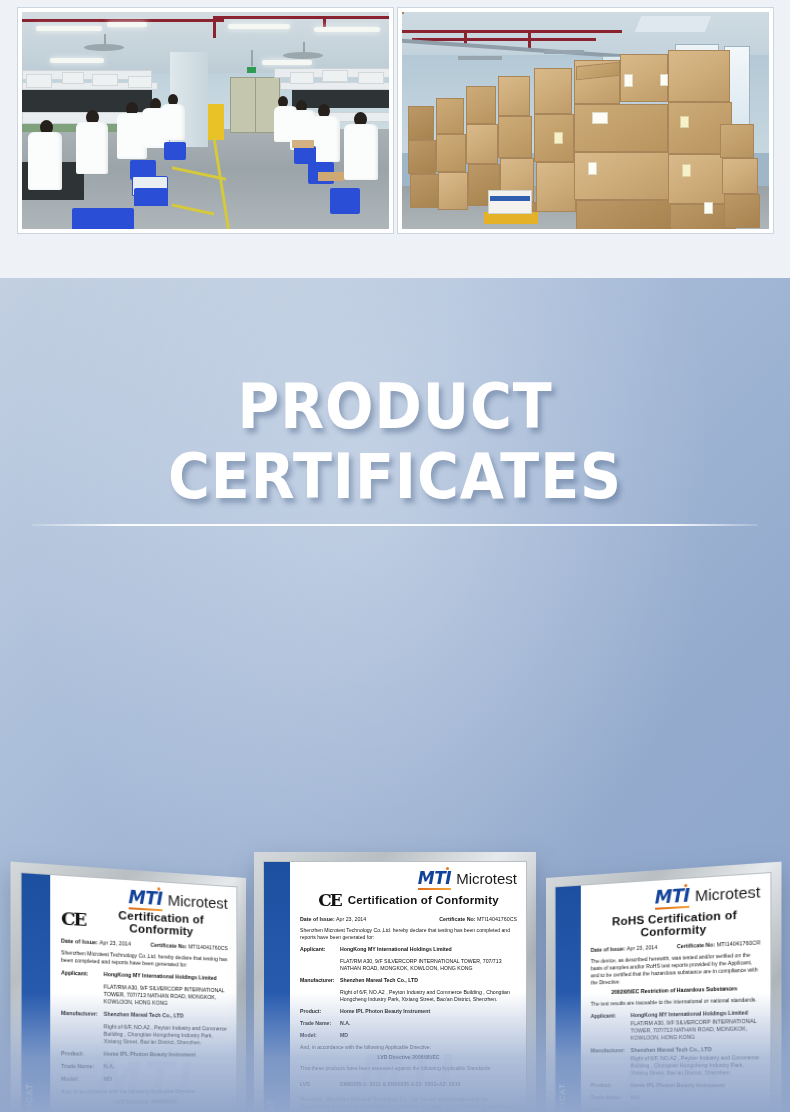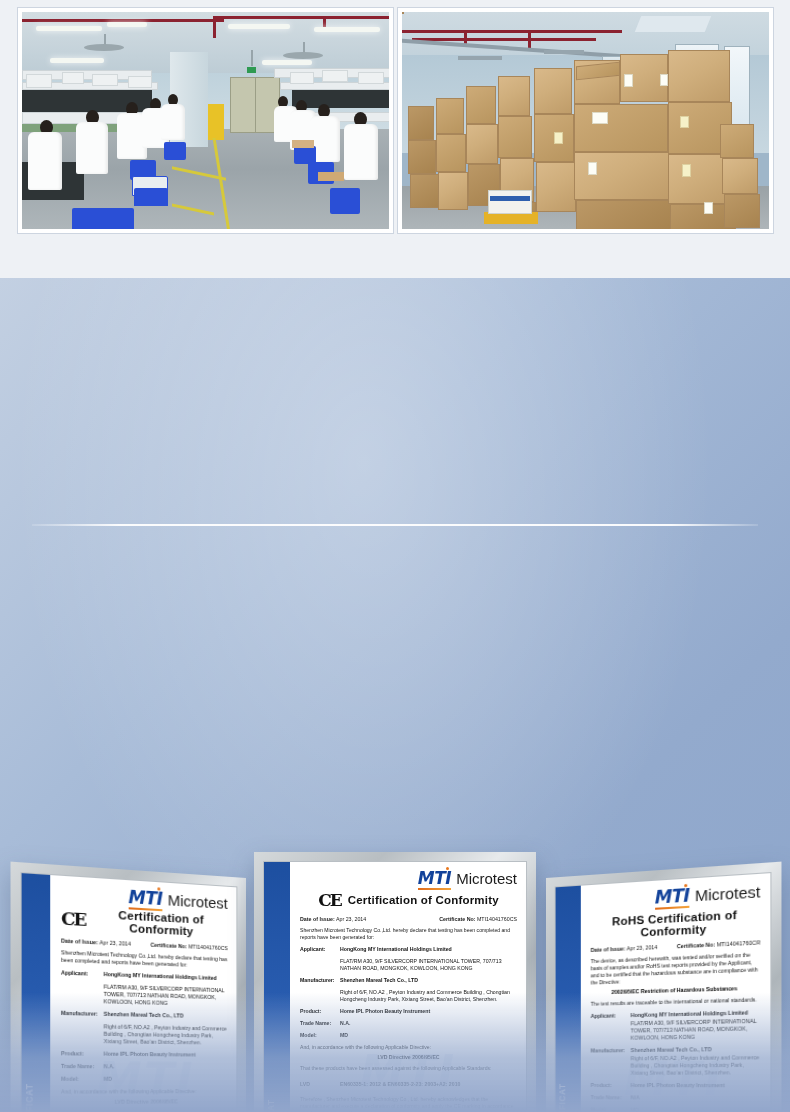--- a/index.html
+++ b/index.html
@@ -340,20 +340,24 @@
       <div class="w-pallet" style="left:82px;top:200px;width:54px;height:12px;"></div>
       <div style="position:absolute;left:86px;top:178px;width:44px;height:24px;background:#f3f2ee;border:1px solid #cfd2cc;"></div>
       <div style="position:absolute;left:88px;top:184px;width:40px;height:5px;background:#2f5fae;"></div>
     </div>
   </div>
 
 </div>
 
 <div class="panel">
 
+  <div class="title-wrap">
+    <div class="title-line">PRODUCT</div>
+    <div class="title-line">CERTIFICATES</div>
+  </div>
 
   <div class="divider"></div>
 
   <div class="cert-stage">
 
     <div class="cert" id="cert-left">
       <div class="cert-inner">
         <div class="cert-band">
           <span>CERTIFICATE • 认证证书 • ZERTIFIKAT • СЕРТИФИКАТ • CERTIFICADO • CERTIFICAT</span>
         </div>

